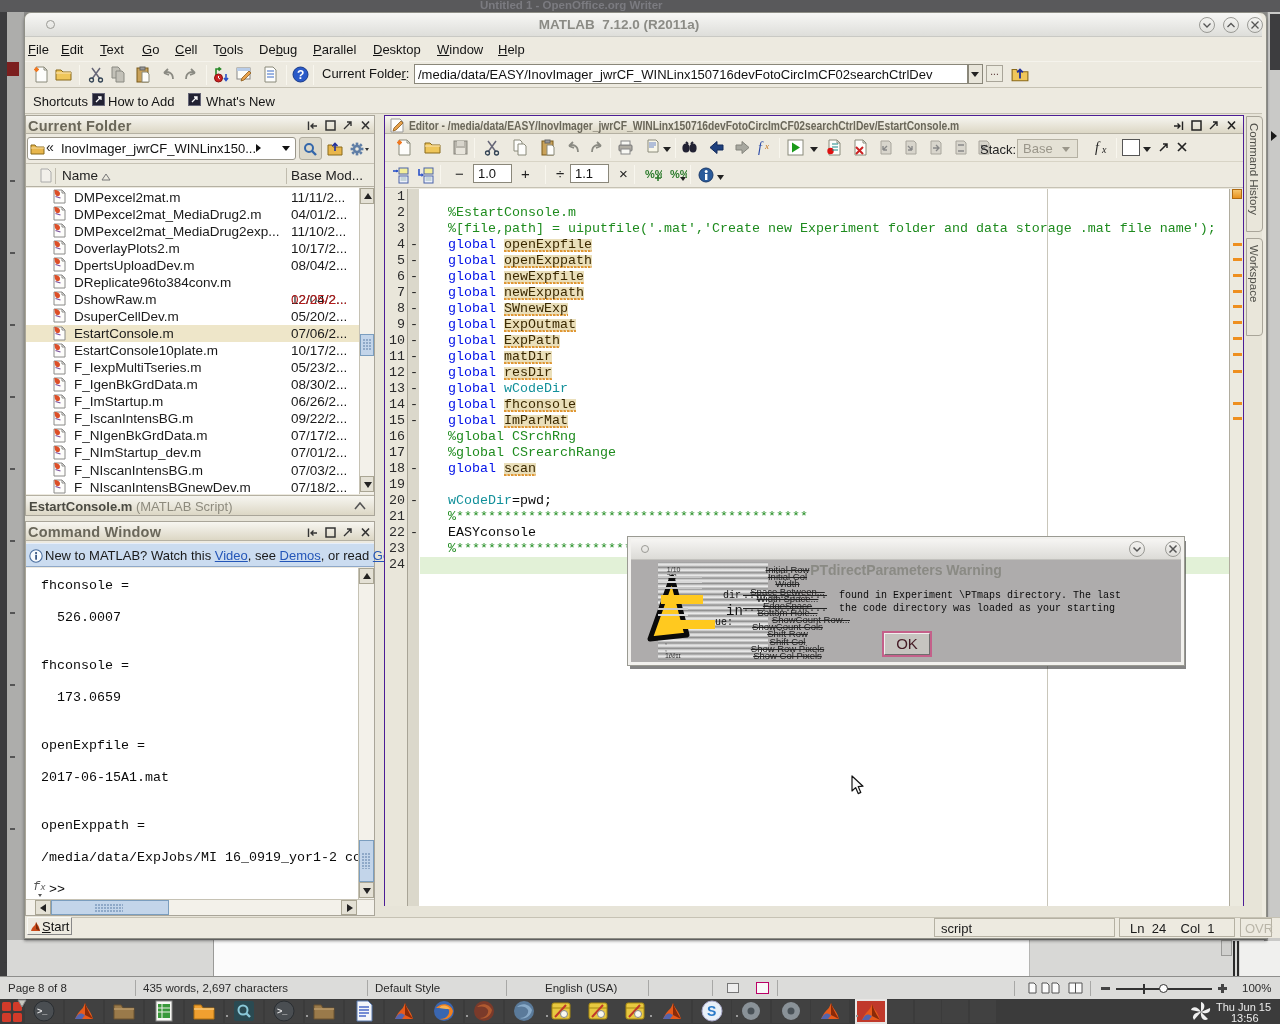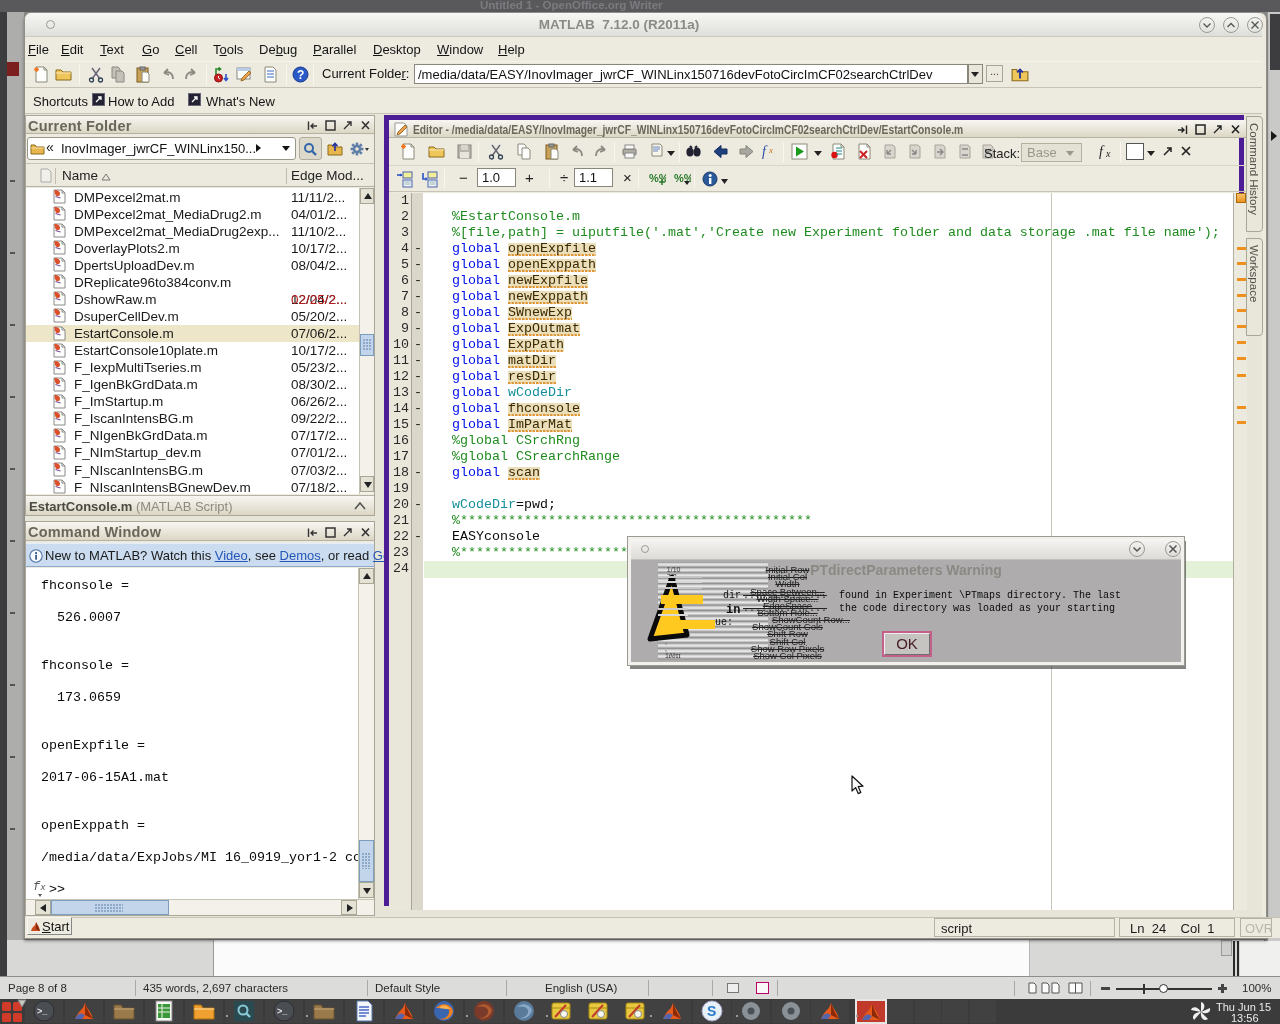--- a/index.html
+++ b/index.html
@@ -244,21 +244,21 @@
  <div class="abs" style="left:0;top:47px;width:348px;height:24px;background:#eceadf;border-top:1px solid #c6c2b4;border-bottom:1px solid #b5b1a3;">
   <svg class="abs" style="left:14px;top:4px;" width="12" height="15" viewBox="0 0 12 15">
         <path d="M1 1 L8 1 L11 4 L11 14 L1 14 Z" fill="#f2f0ea" stroke="#aaa"></path>
       </svg>
   <span class="abs" style="left:29px;top:4px;width:1px;height:16px;background:#c0bcae;"></span>
   <span class="abs" style="left:36px;top:4px;font-size:13.5px;color:#222;">Name</span>
   <svg class="abs" style="left:75px;top:9px;" width="10" height="8" viewBox="0 0 10 8">
         <path d="M5 1 L9 7 L1 7 Z" fill="none" stroke="#777"></path>
       </svg>
   <span class="abs" style="left:260px;top:4px;width:1px;height:16px;background:#c0bcae;"></span>
-  <span class="abs" style="left:265px;top:4px;font-size:13.5px;color:#222;">Edge Mod...</span>
+  <span class="abs" style="left:265px;top:4px;font-size:13.5px;color:#222;">Base Mod...</span>
  </div>
 
  <div class="abs" id="filelist" style="left:0;top:72px;width:333px;height:306px;background:#fff;overflow:hidden;">
 <svg class="abs" style="left:27px;top:1.0px;" width="13" height="15" viewBox="0 0 13 15">
         <path d="M1 1 L9 1 L12 4 L12 14 L1 14 Z" fill="#fdfdfb" stroke="#8a8a88"></path>
         <path d="M9 1 L9 4 L12 4" fill="none" stroke="#8a8a88"></path>
         <path d="M1.5 1 C6 1 8 3.5 6.5 6.5 C3.5 8.5 1.5 6 1.5 1 Z" fill="#dd4f28"></path>
         <path d="M2.5 7.5 L7.5 9" stroke="#7a50a0" stroke-width="1.3"></path>
       </svg>
       <span class="abs" style="left:48px;top:1.5px;font-size:13.5px;color:#1a1a1a;white-space:nowrap;">DMPexcel2mat.m</span>
@@ -484,21 +484,21 @@
 </div>
 
 <div class="abs" style="left:27px;top:917px;width:45px;height:18px;background:#edeae0;border:1px solid #888;border-top-color:#f8f8f4;border-left-color:#f8f8f4;font-size:13px;color:#111;">
  <svg class="abs" style="left:2px;top:3px;" width="11" height="11" viewBox="0 0 11 11">
       <path d="M1 10 C3 4 5 6 6 1 C8 5 9 4 10 10 Z" fill="#cc4a1a"></path>
       <path d="M6 1 C7 4 8 6 10 10 L6 8 Z" fill="#7a2a0a"></path>
     </svg>
  <span class="abs" style="left:14px;top:1px;"><u>S</u>tart</span>
 </div>
 
-<div class="abs" style="left:384px;top:115px;width:860px;height:791px;border:5px solid #4c1d95;background:#edeae0;">
+<div class="abs" style="left:384px;top:115px;width:860px;height:791px;border:1px solid #4c1d95;background:#edeae0;">
  <div class="abs tgrad" style="left:0;top:0;width:858px;height:18px;border-bottom:1px solid #b5b1a3;">
   <svg class="abs" style="left:5px;top:2px;" width="15" height="15" viewBox="0 0 15 15">
         <path d="M1 1 L10 1 L13 4 L13 14 L1 14 Z" fill="#fdfdfb" stroke="#999"></path>
         <path d="M4 10 L11 3 L13 5 L6 12 L3 13 Z" fill="#e8a24c" stroke="#8a5a1a" stroke-width="0.8"></path>
       </svg>
   <span class="ptitle abs" style="left:24px;top:2px;white-space:nowrap;font-size:13px;letter-spacing:0;transform:scaleX(0.79);transform-origin:0 50%;">Editor - /media/data/EASY/InovImager_jwrCF_WINLinx150716devFotoCircImCF02searchCtrlDev/EstartConsole.m</span>
   <svg class="abs" style="left:788px;top:4px;" width="64" height="11" viewBox="0 0 64 11">
    <path d="M1 6 L7 6 M4.5 3.5 L7 6 L4.5 8.5 M9.5 1.5 L9.5 10" stroke="#222" stroke-width="1.4" fill="none"></path>
    <rect x="19" y="1" width="9" height="9" fill="none" stroke="#222" stroke-width="1.5"></rect>
    <path d="M37 9 L44 2 M40 2 L44 2 L44 6" stroke="#222" stroke-width="1.4" fill="none"></path>
@@ -814,21 +814,21 @@
  <span class="abs" style="left:30px;top:55px;width:42px;height:9px;background:#ffc91f;"></span>
  <span class="abs" style="left:30px;top:80px;width:54px;height:9px;background:#ffc91f;"></span>
  <span class="abs" style="left:27px;top:36px;width:44px;height:2px;background:#c6c6c6;"></span>
  <span class="abs" style="left:27px;top:41px;width:44px;height:2px;background:#d8d8d8;"></span>
  <span class="abs" style="left:27px;top:47px;width:44px;height:2px;background:#c6c6c6;"></span>
  <span class="abs" style="left:27px;top:68px;width:30px;height:2px;background:#cccccc;"></span>
  <span class="abs" style="left:27px;top:74px;width:30px;height:2px;background:#d8d8d8;"></span>
 
  <span class="abs mono" style="left:92px;top:50px;font-size:10px;color:#111;">dir</span>
  <span class="abs mono" style="left:112px;top:50px;font-size:10px;color:#222;"><span style="text-decoration:line-through;">..............</span></span>
- <span class="abs mono" style="left:95px;top:63px;font-size:12px;color:#111;font-weight:bold;">in</span>
+ <span class="abs mono" style="left:95px;top:63px;font-size:14px;color:#111;">in</span>
  <span class="abs mono" style="left:112px;top:63px;font-size:10px;color:#222;"><span style="text-decoration:line-through;">..............</span></span>
  <span class="abs mono" style="left:84px;top:77px;font-size:10px;color:#111;">ue:</span>
  <span class="abs mono" style="left:208px;top:50px;font-size:10px;color:#0a0a0a;">found in Experiment \PTmaps directory. The last</span>
  <span class="abs mono" style="left:208px;top:63px;font-size:10px;color:#0a0a0a;">the code directory was loaded as your starting</span>
 
  <div class="abs" style="left:251px;top:91px;width:50px;height:26px;background:#c6c4c0;border:2px solid #c4608a;">
   <span class="abs" style="left:0;top:0;width:46px;height:22px;border:1px solid #f0efed;border-right-color:#6e6e6e;border-bottom-color:#6e6e6e;text-align:center;font-size:15px;color:#451c26;padding-top:1px;">OK</span>
  </div>
 </div>
 

